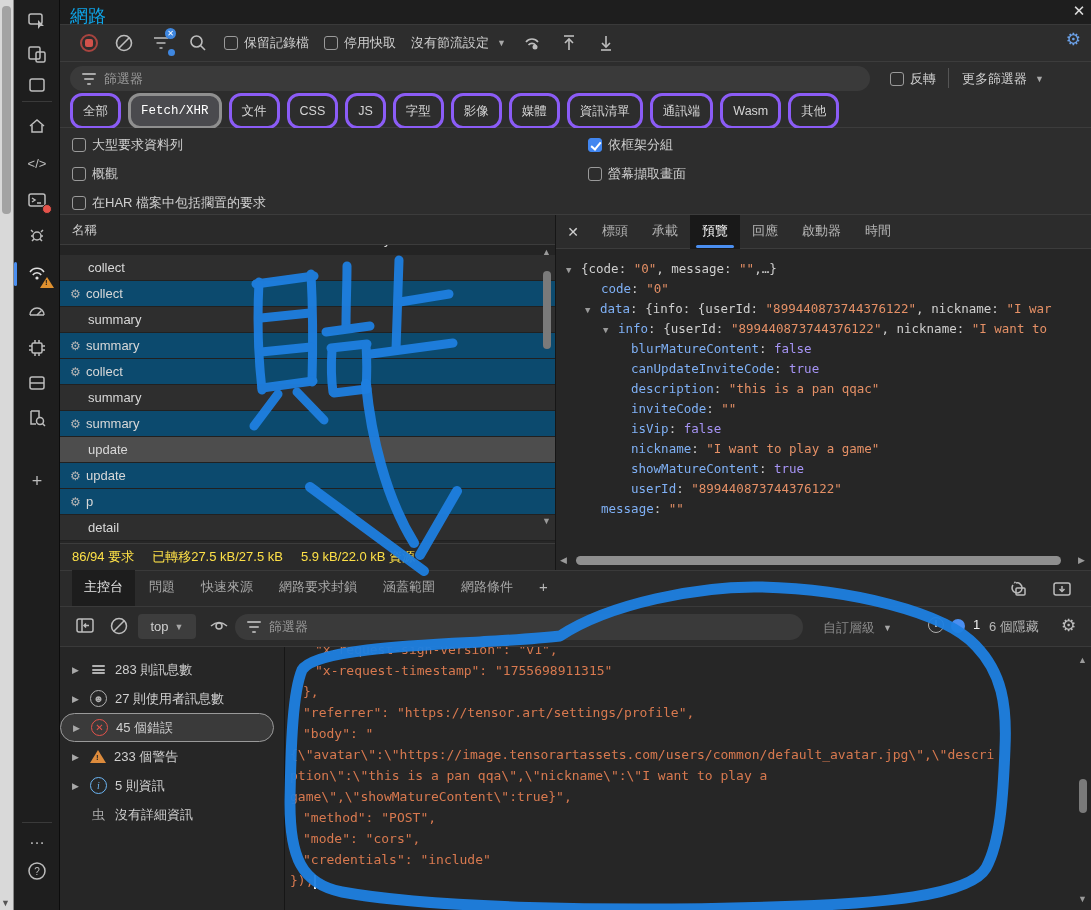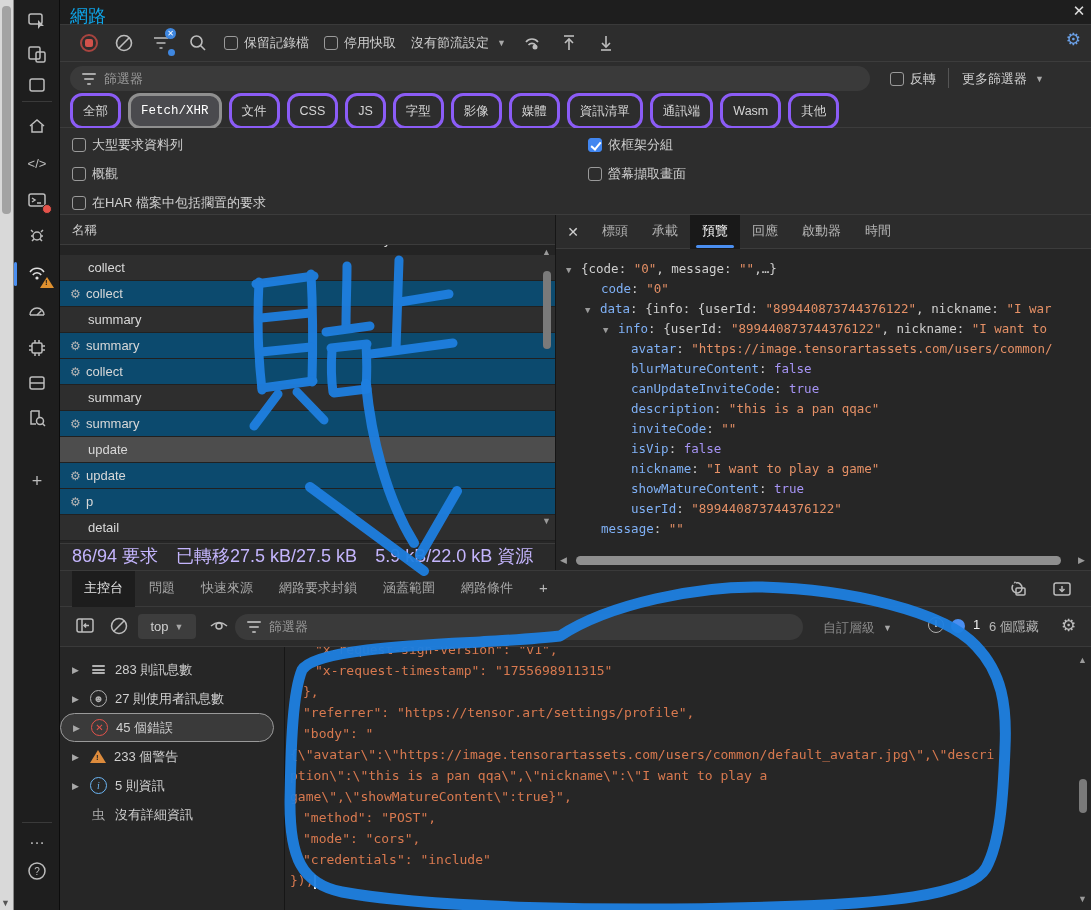--- a/index.html
+++ b/index.html
@@ -65,41 +65,41 @@
   .partial { height:10px; overflow:hidden; background:#242424; }
   .partial span { display:block; margin-top:-13px; padding-left:277px; font-size:13px; color:#d8d8d8; }
   .rrow { height:26px; line-height:26px; padding-left:28px; font-size:13px; color:#d8d8d8; background:#2e2e2e; border-bottom:1px solid #212121; white-space:nowrap; }
   .rrow.dark { background:#0c4a6e; }
   .rrow.sel { background:#4d4d4d; }
   .rrow .rgear { display:inline-block; width:16px; margin-left:-18px; color:#b5b5b5; font-size:12px; }
   #lscroll { position:absolute; right:2px; top:32px; width:12px; bottom:30px; }
   #lscroll .up { position:absolute; top:0; left:1px; font-size:9px; color:#9a9a9a; }
   #lscroll .dn { position:absolute; bottom:14px; left:1px; font-size:9px; color:#9a9a9a; }
   #lscroll .th { position:absolute; top:24px; left:2px; width:8px; height:78px; background:#7a7a7a; border-radius:4px; }
-  #status { position:absolute; left:0; bottom:0; right:0; height:27px; border-top:1px solid #3c3c3c; background:#2a2a2a; display:flex; gap:18px; padding-left:12px; font-size:18px; color:#c4b5fd; white-space:nowrap; }
+  #status { position:absolute; left:0; bottom:0; right:0; height:27px; border-top:1px solid #3c3c3c; background:#2a2a2a; display:flex; gap:18px; align-items:center; padding-left:12px; font-size:13px; color:#fde047; white-space:nowrap; }
 
   
   #detail { position:absolute; left:495px; top:215px; width:536px; height:355px; background:#262626; border-left:1px solid #161616; }
   #dtabs { height:34px; background:#2c2c2c; border-bottom:1px solid #3c3c3c; display:flex; align-items:center; font-size:13px; color:#b5b5b5; }
   #dtabs .x { width:34px; text-align:center; font-size:14px; color:#d0d0d0; }
   .dtab { padding:0 12px; height:34px; line-height:32px; position:relative; }
   .dtab.sel { background:#191919; color:#fff; }
   .dtab.sel:after { content:""; position:absolute; left:6px; right:6px; bottom:1px; height:3px; border-radius:2px; background:#4a8ef0; }
   #pv { position:absolute; left:0; top:34px; right:0; bottom:18px; overflow:hidden; font-family:"DejaVu Sans Mono", monospace; font-size:12.5px; padding-top:10px; }
   .pline { height:20px; line-height:20px; white-space:nowrap; position:relative; }
   .pline .exp { color:#9a9a9a; font-size:9px; display:inline-block; width:15px; }
   .tok-p { color:#cfcfcf; } .tok-key { color:#7fb0f5; } .tok-str { color:#e59066; } .tok-bool { color:#a694f5;text-align:right; }
   #hscroll { position:absolute; left:0; right:0; bottom:3px; height:13px; }
   #hscroll .l { position:absolute; left:4px; top:1px; font-size:9px; color:#9a9a9a; }
   #hscroll .r { position:absolute; right:6px; top:1px; font-size:9px; color:#9a9a9a; }
   #hscroll .th { position:absolute; left:20px; width:485px; top:2px; height:9px; background:#8f8f8f; border-radius:5px; }
 
   
   #drawer { position:absolute; left:0; top:570px; right:0; height:340px; border-top:1px solid #3a3a3a; background:#262626; }
-  #drtabs { height:36px; background:#2b2b2b; border-bottom:1px solid #3a3a3a; display:flex; align-items:center; font-size:13px; color:#a8a8a8; padding-left:12px; gap:2px; position:relative; }
+  #drtabs { height:36px; background:#2b2b2b; border-bottom:1px solid #3a3a3a; display:flex; align-items:flex-end; font-size:13px; color:#a8a8a8; padding-left:12px; gap:2px; position:relative; }
   .drtab { padding:0 12px; height:36px; line-height:34px; }
   .drtab.sel { background:#1d1d1d; color:#e8e8e8; }
   .drtab.plus { color:#b8b8b8; font-size:15px; }
   #drtabs .ric { position:absolute; top:7px; width:24px; height:22px; display:flex; align-items:center; justify-content:center; }
   #drtabs .ric svg { stroke:#bdbdbd; fill:none; stroke-width:1.5; }
 
   #ctb { position:absolute; left:0; top:36px; right:0; height:40px; background:#2b2b2b; border-bottom:1px solid #3a3a3a; }
   #ctb .abs { position:absolute; top:8px; }
   #ctb svg { stroke:#bdbdbd; fill:none; stroke-width:1.5; }
   .toppill { position:absolute; left:78px; top:7px; width:58px; height:25px; background:#3d3d3d; border-radius:4px; display:flex; align-items:center; justify-content:center; gap:6px; font-size:13px; color:#d0d0d0; }
@@ -392,21 +392,20 @@
         <span class="dtab sel">預覽</span>
         <span class="dtab">回應</span>
         <span class="dtab">啟動器</span>
         <span class="dtab">時間</span>
       </div>
       <div id="pv">
         <div class="pline" style="padding-left:10px"><span class="exp">▼</span><span><span class="tok-p">{code: </span><span class="tok-str">"0"</span><span class="tok-p">, message: </span><span class="tok-str">""</span><span class="tok-p">,…}</span></span></div>
         <div class="pline" style="padding-left:45px"><span><span class="tok-key">code</span><span class="tok-p">: </span><span class="tok-str">"0"</span></span></div>
         <div class="pline" style="padding-left:29px"><span class="exp">▼</span><span><span class="tok-key">data</span><span class="tok-p">: {info: {userId: </span><span class="tok-str">"899440873744376122"</span><span class="tok-p">, nickname: </span><span class="tok-str">"I war</span></span></div>
         <div class="pline" style="padding-left:47px"><span class="exp">▼</span><span><span class="tok-key">info</span><span class="tok-p">: {userId: </span><span class="tok-str">"899440873744376122"</span><span class="tok-p">, nickname: </span><span class="tok-str">"I want to</span></span></div>
-        <div class="pline" style="padding-left:75px"><span><span class="tok-key">avatar</span><span class="tok-p">: </span><span class="tok-str">"https://image.tensorartassets.com/users/common/</span></span></div>
         <div class="pline" style="padding-left:75px"><span><span class="tok-key">blurMatureContent</span><span class="tok-p">: </span><span class="tok-bool">false</span></span></div>
         <div class="pline" style="padding-left:75px"><span><span class="tok-key">canUpdateInviteCode</span><span class="tok-p">: </span><span class="tok-bool">true</span></span></div>
         <div class="pline" style="padding-left:75px"><span><span class="tok-key">description</span><span class="tok-p">: </span><span class="tok-str">"this is a pan qqac"</span></span></div>
         <div class="pline" style="padding-left:75px"><span><span class="tok-key">inviteCode</span><span class="tok-p">: </span><span class="tok-str">""</span></span></div>
         <div class="pline" style="padding-left:75px"><span><span class="tok-key">isVip</span><span class="tok-p">: </span><span class="tok-bool">false</span></span></div>
         <div class="pline" style="padding-left:75px"><span><span class="tok-key">nickname</span><span class="tok-p">: </span><span class="tok-str">"I want to play a game"</span></span></div>
         <div class="pline" style="padding-left:75px"><span><span class="tok-key">showMatureContent</span><span class="tok-p">: </span><span class="tok-bool">true</span></span></div>
         <div class="pline" style="padding-left:75px"><span><span class="tok-key">userId</span><span class="tok-p">: </span><span class="tok-str">"899440873744376122"</span></span></div>
         <div class="pline" style="padding-left:45px"><span><span class="tok-key">message</span><span class="tok-p">: </span><span class="tok-str">""</span></span></div>
       </div>

